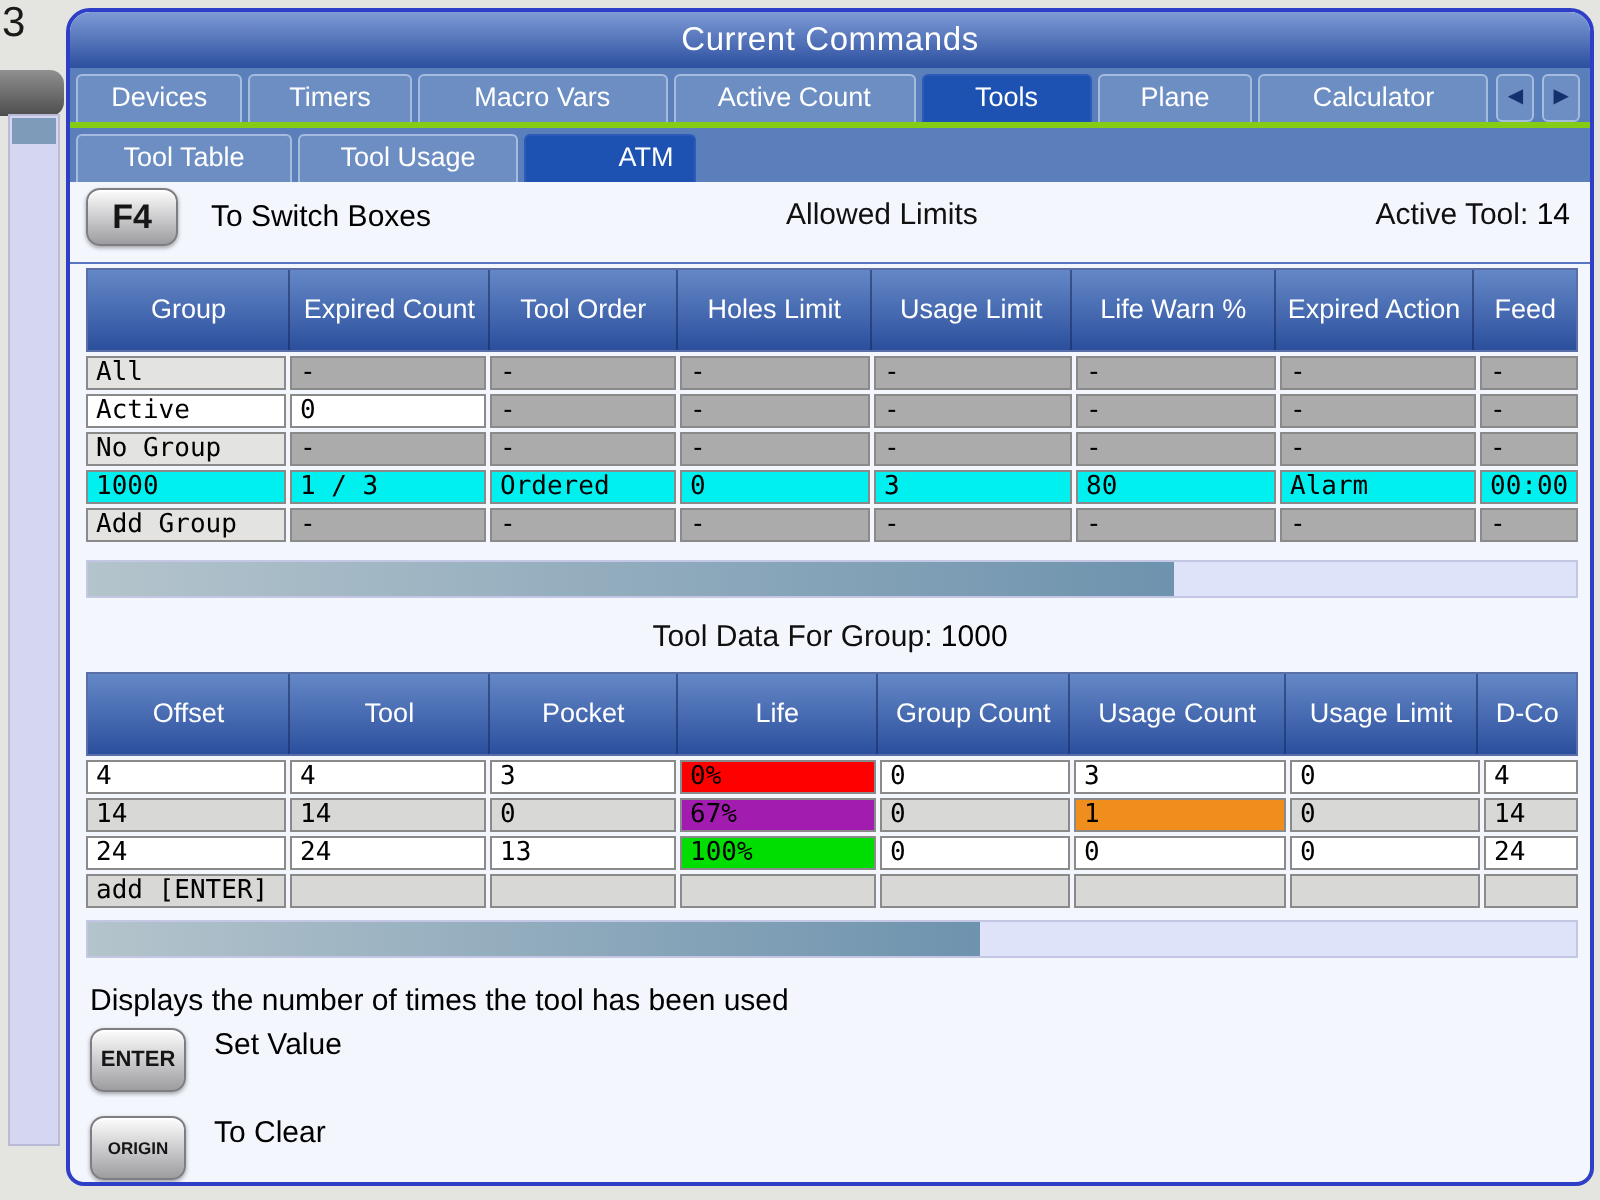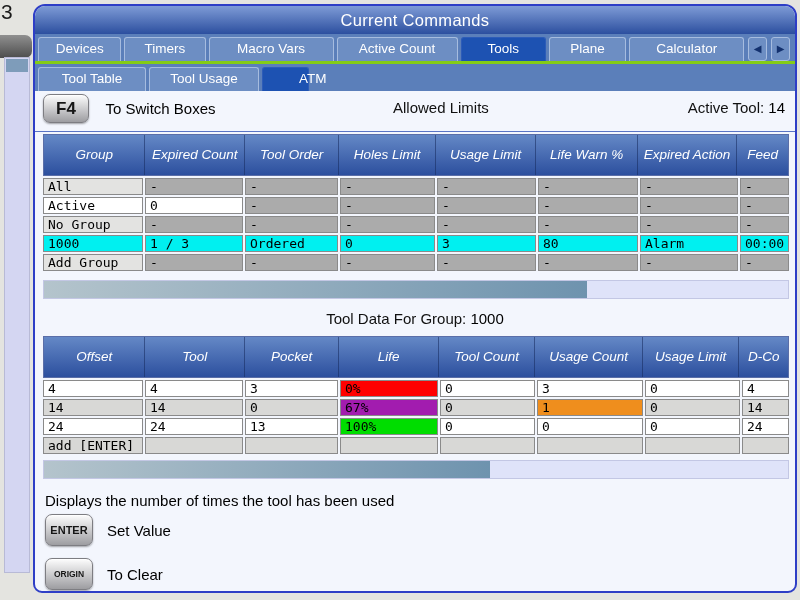--- a/index.html
+++ b/index.html
@@ -48,21 +48,21 @@
   .activetool{position:absolute;right:2px;top:5px;font-size:15px;color:#101010;}
 
   .sectline{position:absolute;left:0;right:0;top:43px;height:1px;background:#5a74c4;}
 
   
   .dtable{position:absolute;left:8px;width:746px;}
   .thead{display:flex;height:42px;background:linear-gradient(#6488c6,#2c4f9e);
       border:1px solid #5a6ea8;box-sizing:border-box;}
   .hcell{display:flex;align-items:center;justify-content:center;text-align:center;
       color:#fff;font-size:13.5px;line-height:1.15;box-sizing:border-box;
-      border-right:1px solid rgba(22,42,92,.55);padding:0 2px;overflow:hidden;font-style:italic;}
+      border-right:1px solid rgba(22,42,92,.55);padding:0 2px;overflow:hidden;}
   .hcell:last-child{border-right:none;}
   .tbody{display:flex;flex-direction:column;gap:2px;margin-top:2px;}
   .trow{display:flex;gap:2px;height:17px;cursor:default;}
   .cell{box-sizing:border-box;border:1px solid #8a8a8a;height:17px;
       font-family:"DejaVu Sans Mono",monospace;font-size:13px;line-height:15px;
       padding-left:4px;color:#000;overflow:hidden;white-space:nowrap;}
   #t1 .cell{background:#ababab;}
   #t1 .cell.c0{background:#e3e3e1;}
   #t1 .trow.cursor .cell.c0,#t1 .trow.cursor .cell.c1{background:#ffffff;}
   #t1 .trow.highlighted .cell{background:#00f0f0;}
@@ -70,21 +70,21 @@
   #t2 .trow:nth-child(even) .cell{background:#d8d8d6;}
 
   .scrollbar{position:absolute;left:8px;width:746px;height:19px;
       background:#dfe3f9;border:1px solid #c3c7e4;box-sizing:border-box;}
   .scrollfill{height:100%;background:linear-gradient(90deg,#b4c4cc,#6e93ae);}
 
   .tdgtitle{position:absolute;left:0;right:0;top:222px;text-align:center;
       font-size:15px;color:#101010;}
 
   .hint{position:absolute;left:10px;top:404px;font-size:15px;}
-  .keyline{position:absolute;left:10px;height:32px;display:flex;align-items:center;}
+  .keyline{position:absolute;left:10px;height:32px;display:flex;align-items:flex-start;}
   .enterkey{width:46px;height:30px;font-size:11px;}
   .originkey{width:46px;height:30px;font-size:8.5px;}
   .keylabel{font-size:15px;margin-left:14px;}
 </style>
 </head>
 <body>
 
 <div class="stage">
 
   <div class="bg-digit">3</div>
@@ -104,21 +104,21 @@
         <div class="tab selected" style="width: 86px;">Tools</div>
         <div class="tab" style="width: 78px;">Plane</div>
         <div class="tab" style="width: 116px;">Calculator</div>
         <div class="tabspacer"></div>
         <div class="arrowbtn">◀</div>
         <div class="arrowbtn">▶</div>
       </div>
     <div class="tabrow second" id="tabrow2">
         <div class="tab" style="width: 108px;">Tool Table</div>
         <div class="tab" style="width: 110px;">Tool Usage</div>
-        <div class="tab selected" style="width: 47px; padding-left: 36px;">ATM</div>
+        <div class="tab selected" style="width: 86px; padding-left: 36px;">ATM</div>
       </div>
 
     <div class="content">
 
       <div class="f4row">
         <span class="key f4key">F4</span>
         <span class="bluetext f4label">To Switch Boxes</span>
         <span class="centerlabel">Allowed Limits</span>
         <span class="activetool">
           <span>Active Tool:</span>
@@ -200,21 +200,21 @@
         <span>Tool Data For Group:</span>
         <span class="bluetext">1000</span>
       </div>
 
       <div class="dtable" id="t2" style="top:248px;">
           <div class="thead">
             <div class="hcell" style="width: 102px;">Offset</div>
             <div class="hcell" style="width: 100px;">Tool</div>
             <div class="hcell" style="width: 95px;">Pocket</div>
             <div class="hcell" style="width: 100px;">Life</div>
-            <div class="hcell" style="width: 97px;">Tool Count</div>
+            <div class="hcell" style="width: 97px;">Group Count</div>
             <div class="hcell" style="width: 108px;">Usage Count</div>
             <div class="hcell" style="width: 97px;">Usage Limit</div>
             <div class="hcell" style="width: 49px;">D-Co</div>
           </div>
           <div class="tbody">
             <div class="trow">
               <div class="cell c0" style="width: 100px;">4</div>
               <div class="cell c1" style="width: 98px;">4</div>
               <div class="cell c2" style="width: 93px;">3</div>
               <div class="cell c3" style="width: 98px; background: rgb(255, 0, 0);">0%</div>

